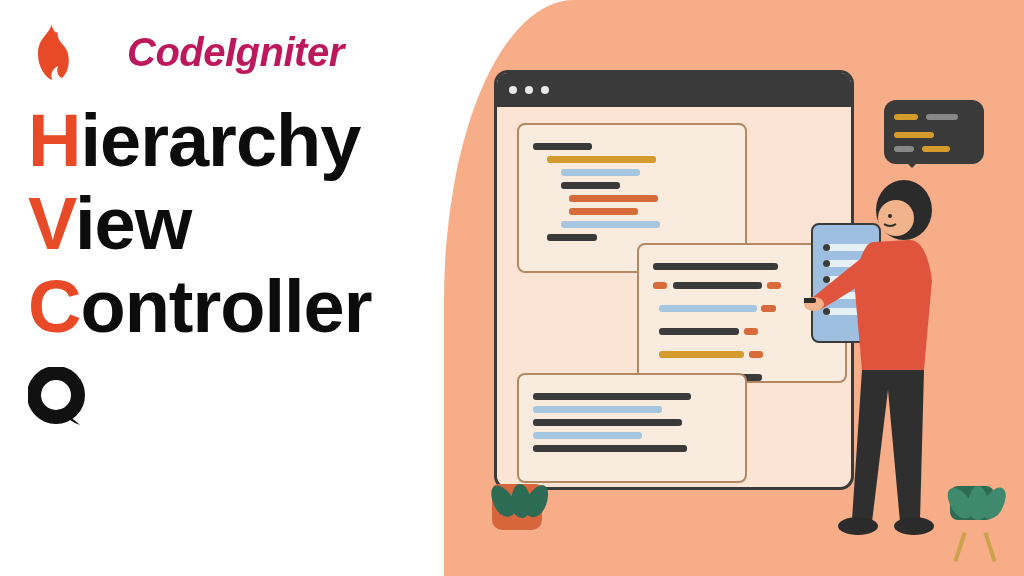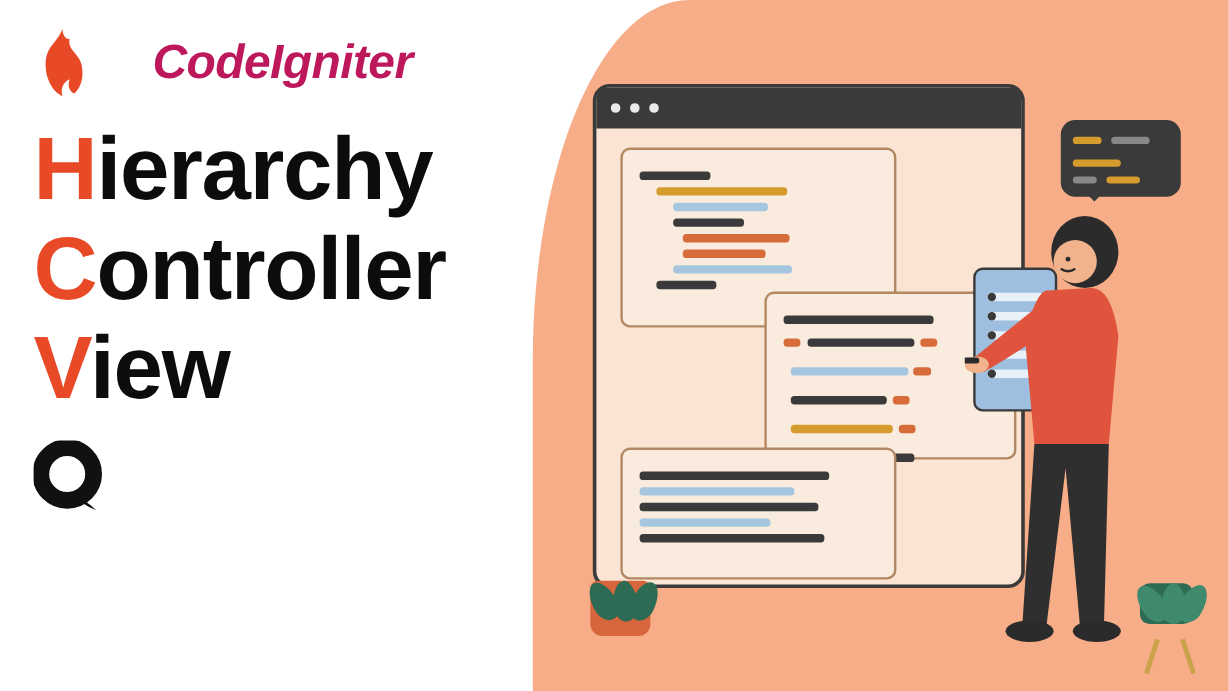--- a/index.html
+++ b/index.html
@@ -92,22 +92,22 @@
       <span class="flame">
         <svg viewBox="0 0 48 60">
           <path d="M24 2 C20 14 10 16 10 32 C10 46 18 56 24 58 C22 50 26 46 30 44 C28 50 30 54 34 56 C40 50 42 42 40 32 C38 22 28 20 30 10 C28 12 24 8 24 2 Z" fill="#e84a27"></path>
         </svg>
       </span>
       <span class="brand">CodeIgniter</span>
     </div>
 
     <div class="terms">
       <div class="term"><span class="initial">H</span><span>ierarchy</span></div>
+      <div class="term"><span class="initial">V</span><span>iew</span></div>
       <div class="term"><span class="initial">C</span><span>ontroller</span></div>
-      <div class="term"><span class="initial">V</span><span>iew</span></div>
     </div>
 
     <div class="bl-logo">
       <svg viewBox="0 0 60 60">
         <circle cx="28" cy="28" r="22" fill="none" stroke="#111" stroke-width="14"></circle>
         <path d="M30 42 Q46 52 52 58 Q40 54 30 42 Z" fill="#111"></path>
       </svg>
     </div>
   </div>
 

